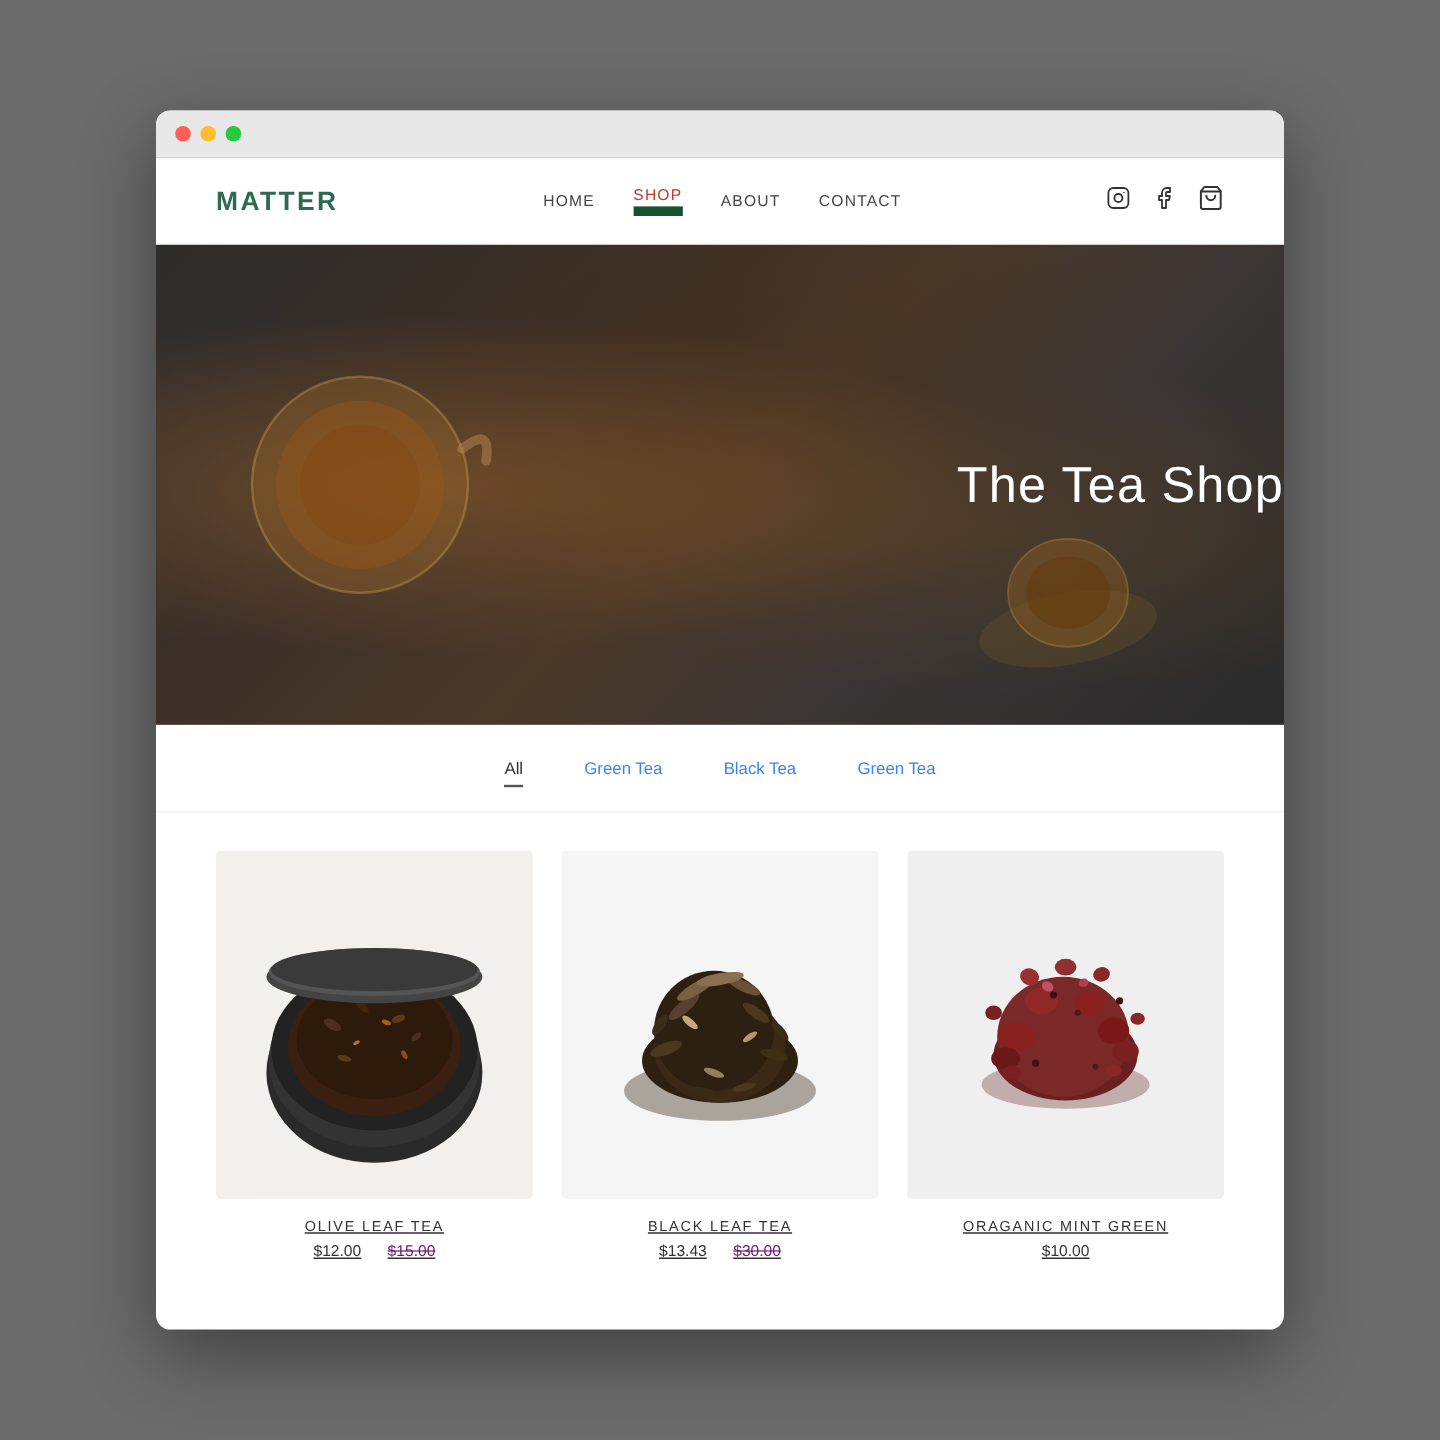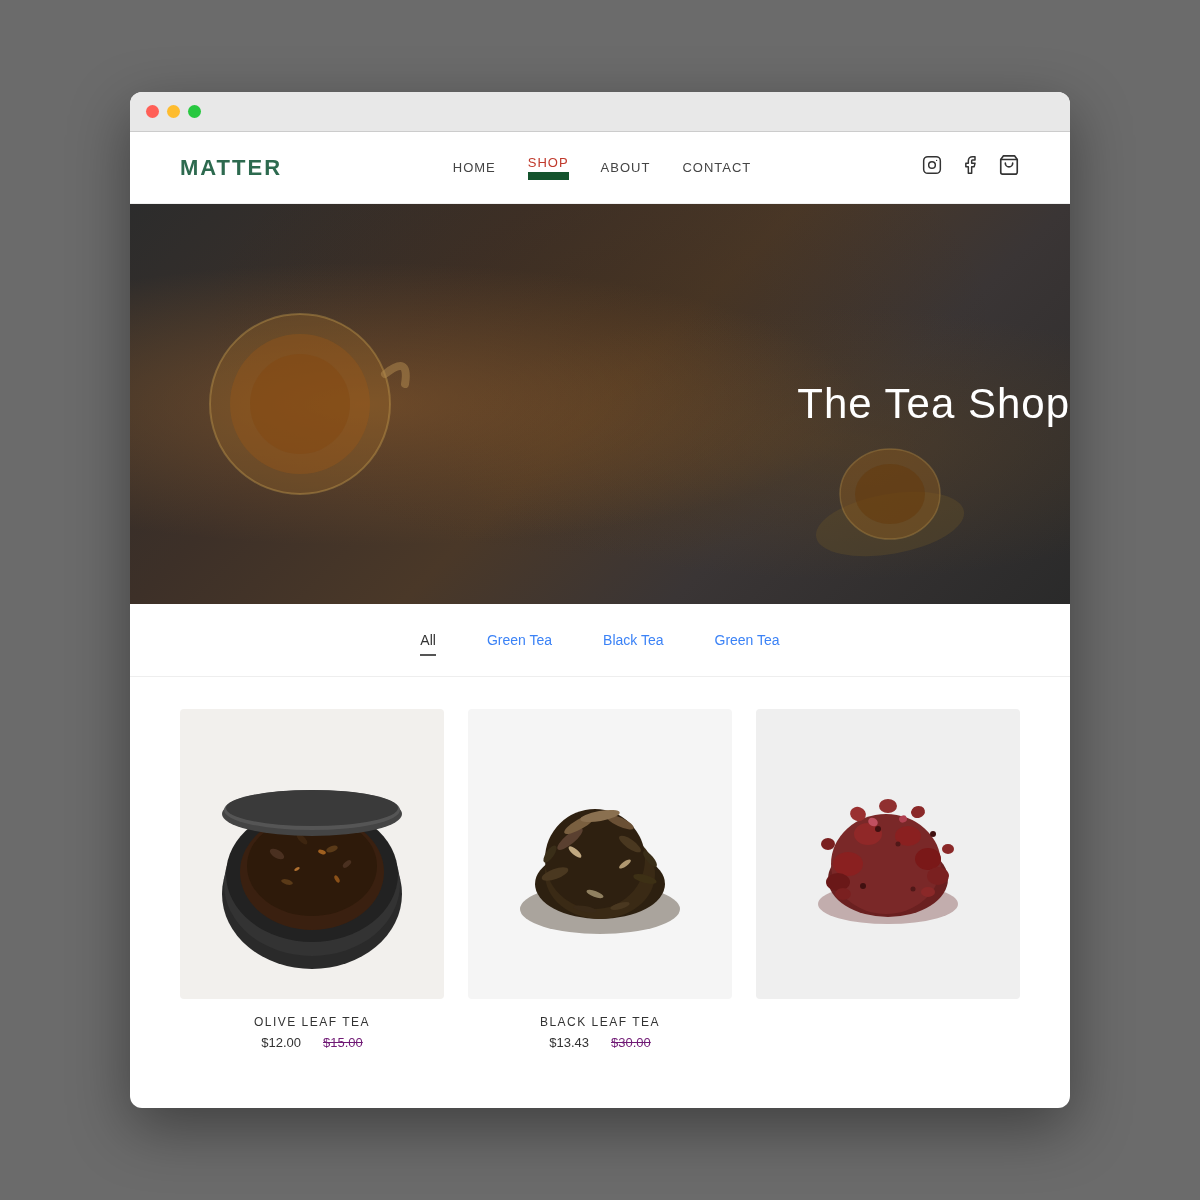--- a/index.html
+++ b/index.html
@@ -171,20 +171,21 @@
       display: flex;
       align-items: center;
       justify-content: center;
       overflow: hidden;
       position: relative;
     }
 
     .product-info {
       text-align: center;
       padding: 16px 8px 8px;
+      text-decoration: underline;
     }
 
     .product-name {
       font-size: 12px;
       letter-spacing: 1.5px;
       color: #333;
       margin-bottom: 6px;
     }
 
     .product-price {
@@ -388,18 +389,24 @@
             <ellipse cx="75" cy="160" rx="8" ry="6" fill="#7a2020"></ellipse>
             <ellipse cx="160" cy="158" rx="7" ry="5" fill="#8a2828"></ellipse>
 
             <circle cx="110" cy="95" r="3" fill="#401010"></circle>
             <circle cx="130" cy="110" r="2.5" fill="#501818"></circle>
             <circle cx="95" cy="152" r="3" fill="#401010"></circle>
             <circle cx="145" cy="155" r="2.5" fill="#501818"></circle>
             <circle cx="165" cy="100" r="3" fill="#401010"></circle>
           </svg>
         </div>
+        <div class="product-info">
+          <div class="product-name">ORAGANIC MINT GREEN</div>
+          <div class="product-price">
+            <span class="price-sale">$10.00</span>
+          </div>
+        </div>
       </div>
 
     </div>
   </section>
 
 </div>
 
 </body></html>

